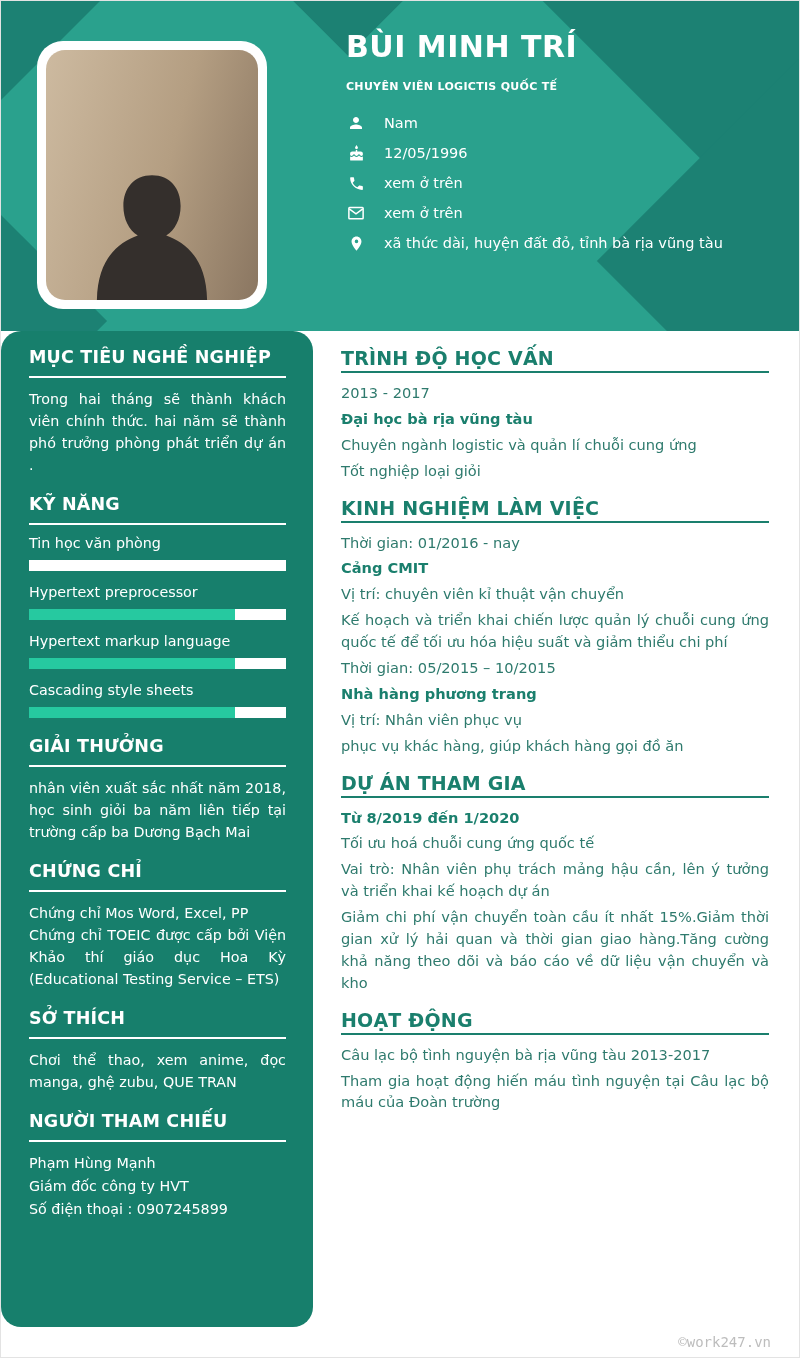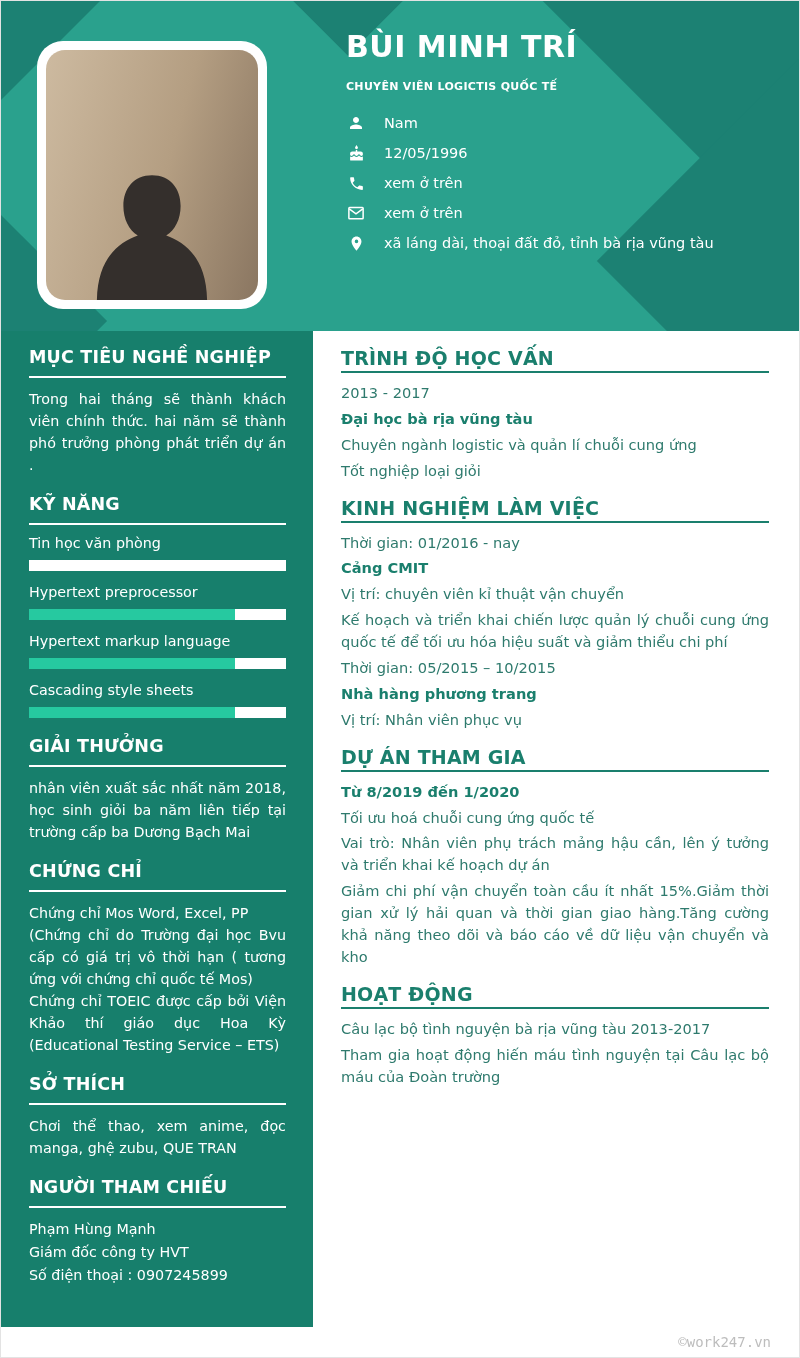--- a/index.html
+++ b/index.html
@@ -33,21 +33,21 @@
   .photo svg{position:absolute;bottom:-2px;left:0;width:100%;}
   .header-info{position:absolute;left:345px;top:28px;right:22px;z-index:3;color:#fff;}
   .name{font-size:30px;font-weight:bold;letter-spacing:.5px;line-height:1.2;}
   .role{margin-top:15px;font-size:11px;font-weight:bold;letter-spacing:.3px;}
   .contacts{margin-top:15px;}
   .contact-row{display:flex;align-items:center;min-height:30px;gap:18px;}
   .cicon{width:20px;display:flex;align-items:center;justify-content:center;flex:0 0 20px;}
   .ctext{font-size:14.5px;line-height:1.3;}
   
   .body-row{flex:1;display:flex;min-height:0;}
-  .sidebar{flex:0 0 312px;width:312px;background:var(--sidebar-bg);color:#fff;padding:16px 27px 0 28px;}
+  .sidebar{flex:0 0 312px;width:312px;background:var(--sidebar-bg);color:#fff;padding:16px 27px 0 28px;border-radius:20px;}
   .side-sec{margin-bottom:18px;}
   .side-sec h3{margin:0 0 10px 0;font-size:17.5px;font-weight:bold;letter-spacing:.2px;padding-bottom:9px;border-bottom:2px solid #fff;}
   .side-text{margin:0;font-size:14.3px;line-height:1.54;text-align:justify;}
   .side-line{margin:0;font-size:14.3px;line-height:1.6;text-align:left;}
   .skill{margin-bottom:13px;}
   .skill-label{font-size:14.3px;margin-bottom:9px;}
   .skill-bar{height:11px;background:#fff;width:100%;}
   .skill-fill{height:100%;background:var(--accent);width:0;}
   .main{flex:1;background:#fff;padding:16px 30px 0 28px;}
   .main-sec{margin-bottom:15px;}
@@ -116,21 +116,21 @@
               </svg>
           </span>
           <span class="ctext">xem ở trên</span>
         </div>
         <div class="contact-row">
           <span class="cicon">
             <svg width="17" height="17" viewBox="0 0 24 24">
                 <path fill="#fff" d="M12 2C8.13 2 5 5.13 5 9c0 5.25 7 13 7 13s7-7.75 7-13c0-3.87-3.13-7-7-7zm0 9.5a2.5 2.5 0 1 1 0-5 2.5 2.5 0 0 1 0 5z"></path>
               </svg>
           </span>
-          <span class="ctext">xã láng dài, thoại đất đỏ, tỉnh bà rịa vũng tàu</span>
+          <span class="ctext">xã thức dài, huyện đất đỏ, tỉnh bà rịa vũng tàu</span>
         </div>
       </div>
     </div>
   </div>
 
   <div class="body-row">
 
     <div class="sidebar">
 
       <div class="side-sec">
@@ -168,21 +168,20 @@
       </div>
 
       <div class="side-sec">
         <h3>GIẢI THƯỞNG</h3>
         <p class="side-text">nhân viên xuất sắc nhất năm 2018, học sinh giỏi ba năm liên tiếp tại trường cấp ba Dương Bạch Mai</p>
       </div>
 
       <div class="side-sec">
         <h3>CHỨNG CHỈ</h3>
         <p class="side-text">Chứng chỉ Mos Word, Excel, PP</p>
-        <p class="side-text">(Chứng chỉ do Trường đại học Bvu cấp có giá trị vô thời hạn ( tương ứng với chứng chỉ quốc tế Mos)</p>
         <p class="side-text">Chứng chỉ TOEIC được cấp bởi Viện Khảo thí giáo dục Hoa Kỳ (Educational Testing Service – ETS)</p>
       </div>
 
       <div class="side-sec">
         <h3>SỞ THÍCH</h3>
         <p class="side-text">Chơi thể thao, xem anime, đọc manga, ghệ zubu, QUE TRAN</p>
       </div>
 
       <div class="side-sec">
         <h3>NGƯỜI THAM CHIẾU</h3>
@@ -204,20 +203,21 @@
 
       <div class="main-sec">
         <h2>KINH NGHIỆM LÀM VIỆC</h2>
         <p class="mline">Thời gian: 01/2016 - nay</p>
         <p class="mline bold">Cảng CMIT</p>
         <p class="mline">Vị trí: chuyên viên kỉ thuật vận chuyển</p>
         <p class="mline just">Kế hoạch và triển khai chiến lược quản lý chuỗi cung ứng quốc tế để tối ưu hóa hiệu suất và giảm thiểu chi phí</p>
         <p class="mline">Thời gian: 05/2015 – 10/2015</p>
         <p class="mline bold">Nhà hàng phương trang</p>
         <p class="mline">Vị trí: Nhân viên phục vụ</p>
+        <p class="mline">phục vụ khác hàng, giúp khách hàng gọi đồ ăn</p>
       </div>
 
       <div class="main-sec">
         <h2>DỰ ÁN THAM GIA</h2>
         <p class="mline bold">Từ 8/2019 đến 1/2020</p>
         <p class="mline">Tối ưu hoá chuỗi cung ứng quốc tế</p>
         <p class="mline just">Vai trò: Nhân viên phụ trách mảng hậu cần, lên ý tưởng và triển khai kế hoạch dự án</p>
         <p class="mline just">Giảm chi phí vận chuyển toàn cầu ít nhất 15%.Giảm thời gian xử lý hải quan và thời gian giao hàng.Tăng cường khả năng theo dõi và báo cáo về dữ liệu vận chuyển và kho</p>
       </div>
 

